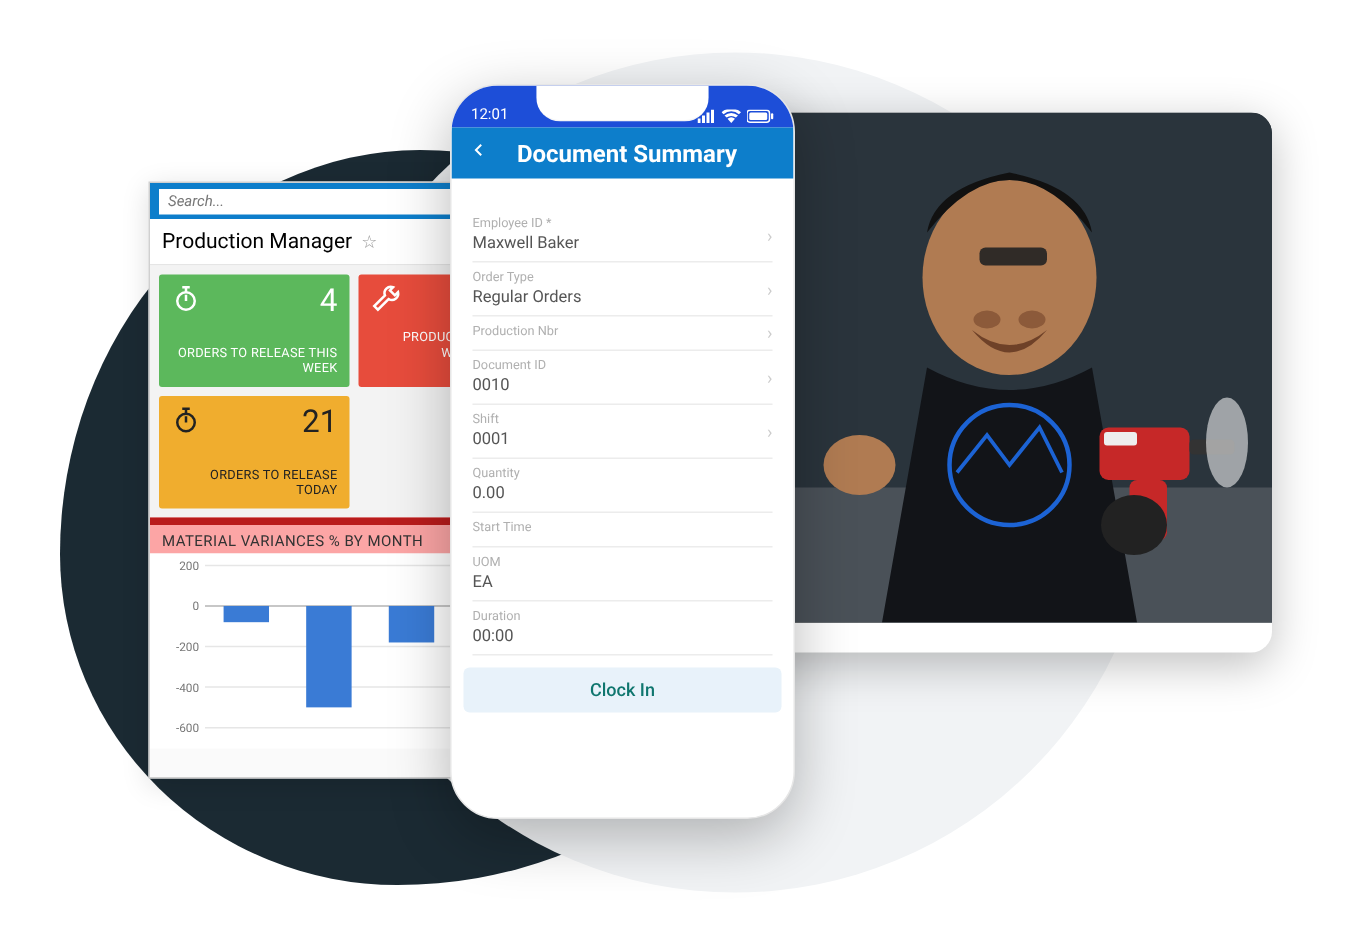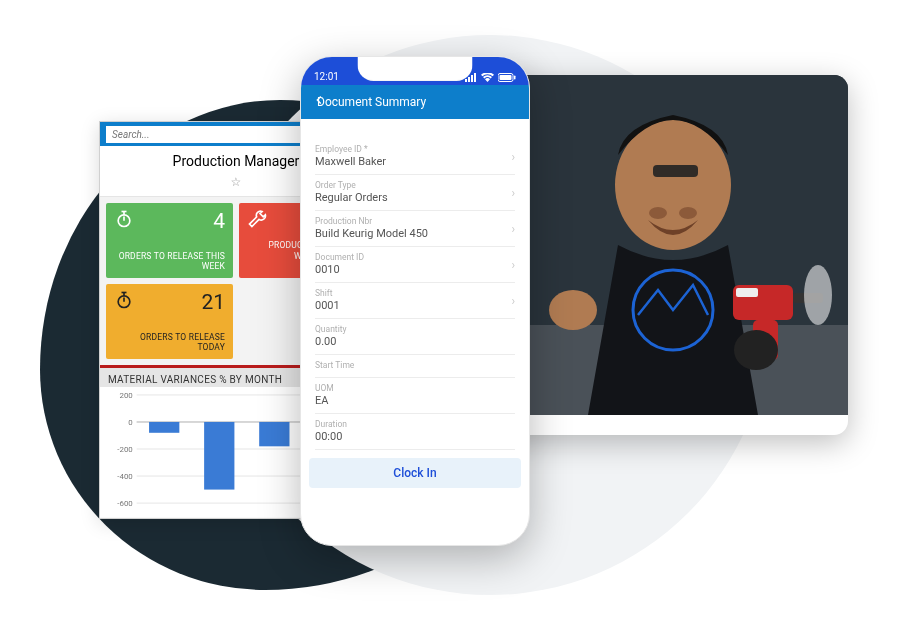--- a/index.html
+++ b/index.html
@@ -82,21 +82,20 @@
   }
   .search svg { width: 12px; height: 12px; fill: #0d7ecb; }
   .dash-title {
     padding: 7px 8px;
     font-size: 14px;
     display: flex;
     align-items: center;
     gap: 6px;
     background: #fff;
     border-bottom: 1px solid #e5e5e5;
-    flex-direction: column;
   }
   .star { color: #999; font-size: 12px; }
   .tiles {
     display: grid;
     grid-template-columns: 1fr 1fr;
     gap: 6px;
     padding: 6px;
     background: #f3f3f3;
   }
   .tile {
@@ -115,22 +114,22 @@
   .tile.yellow { background: #f0ad2e; color: #222; }
   .tile-row { display: flex; align-items: flex-start; justify-content: space-between; }
   .tile-icon { width: 20px; height: 20px; }
   .tile-num { font-size: 21px; font-weight: 400; text-align: right; }
   .tile-label { font-size: 8.5px; text-align: right; line-height: 1.25; letter-spacing: 0.2px; }
   .chart-title {
     font-size: 10px;
     padding: 6px 8px 2px;
     letter-spacing: 0.3px;
     color: #333;
-    background: #e5e5e5;
-    border-top: 3px solid #b91c1c;
+    background: #fca5a5;
+    border-top: 5px solid #b91c1c;
   }
   .chart {
     height: 130px;
     background: #fff;
     padding: 4px 8px 8px 6px;
   }
   
   .phone {
     position: absolute;
     top: 56px;
@@ -171,21 +170,21 @@
   .ph-header {
     background: #0d7ecb;
     color: #fff;
     height: 34px;
     display: flex;
     align-items: center;
     padding: 0 10px;
     gap: 8px;
   }
   .ph-header .back svg { width: 16px; height: 16px; fill: #fff; }
-  .ph-header .title { font-size: 12px; font-weight: 400; flex: 1; margin-left: -18px; }
+  .ph-header .title { font-size: 16px; font-weight: 700; flex: 1; text-align: center; margin-left: -18px; }
   .ph-body {
     padding: 4px 14px 0;
     margin-top: 16px;
   }
   .field {
     border-bottom: 1px solid #ececec;
     padding: 5px 0 6px;
     position: relative;
   }
   .field .label {
@@ -201,21 +200,21 @@
     position: absolute;
     right: 0;
     top: 50%;
     transform: translateY(-50%);
     color: #ccc;
     font-size: 12px;
   }
   .clockin {
     margin: 8px 8px 0;
     background: #e8f2fa;
-    color: #1d4ed8;
+    color: #0f766e;
     height: 30px;
     border-radius: 4px;
     display: flex;
     align-items: center;
     justify-content: center;
     font-size: 12px;
     font-weight: 500;
   }
 </style>
 </head>
@@ -353,21 +352,20 @@
         <div class="value">Maxwell Baker</div>
         <span class="chev">›</span>
       </div>
       <div class="field">
         <div class="label">Order Type</div>
         <div class="value">Regular Orders</div>
         <span class="chev">›</span>
       </div>
       <div class="field">
         <div class="label">Production Nbr</div>
-        <div class="value">Build Keurig Model 450</div>
         <span class="chev">›</span>
       </div>
       <div class="field">
         <div class="label">Document ID</div>
         <div class="value">0010</div>
         <span class="chev">›</span>
       </div>
       <div class="field">
         <div class="label">Shift</div>
         <div class="value">0001</div>

